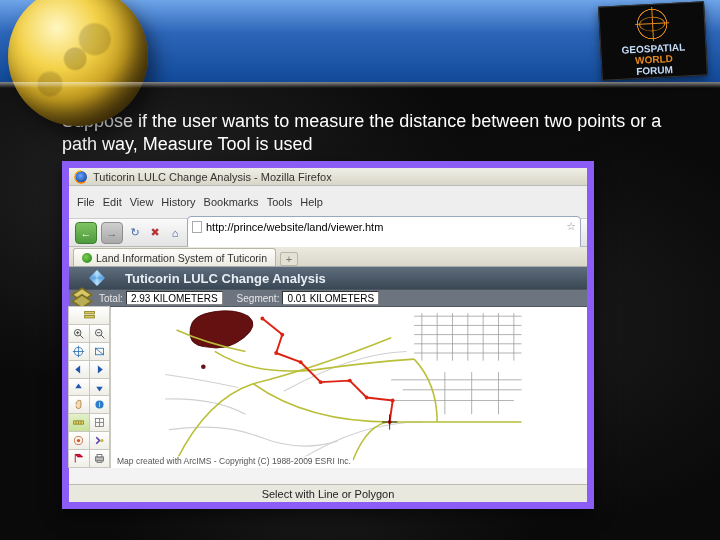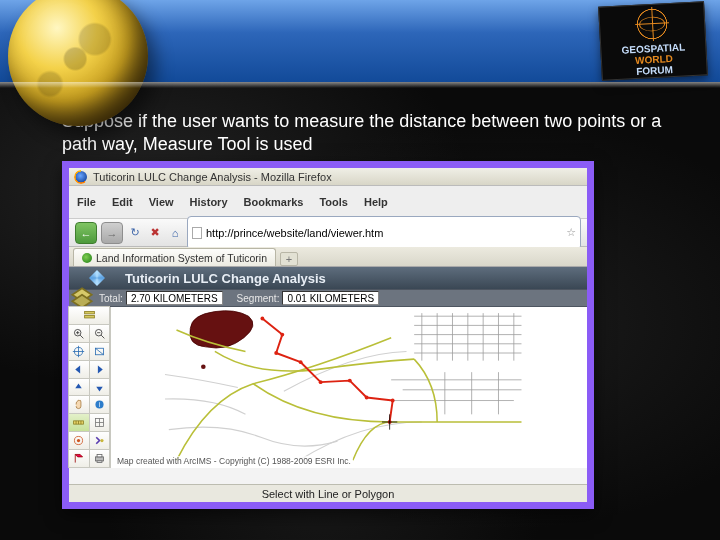--- a/index.html
+++ b/index.html
@@ -91,27 +91,27 @@
     font-size: 11px;
   }
   .titlebar{
     height:18px; background:linear-gradient(#f0efe6,#d8d6c7);
     display:flex; align-items:center; gap:6px; padding:0 6px;
     border-bottom:1px solid #bbb;
   }
   .ff-ico{width:12px;height:12px;border-radius:50%;background:radial-gradient(circle at 45% 40%,#6aa6ff,#1d4fa8 70%);position:relative;}
   .ff-ico::after{content:"";position:absolute;inset:-1px;border-radius:50%;background:conic-gradient(from 140deg,#ff7a00,#ffb300 60%,transparent 62%); -webkit-mask:radial-gradient(circle at 50% 50%, transparent 55%, #000 56%);}
   .titlebar .ttl{color:#333;}
-  .menubar{height:16px; background:#eee; display:flex; gap:16px; padding:16px 8px; align-items:center; border-bottom:1px solid #ccc;font-weight:bold;}
+  .menubar{height:16px; background:#eee; display:flex; gap:8px; padding:16px 8px; align-items:center; border-bottom:1px solid #ccc;}
   .menubar span{color:#333;}
   .navbar{height:28px; background:linear-gradient(#fafafa,#e3e3e3); display:flex; align-items:center; gap:4px; padding:0 6px; border-bottom:1px solid #bbb;}
   .navbtn{width:22px;height:22px;border-radius:4px;background:linear-gradient(#7fc463,#4d9a3c);display:flex;align-items:center;justify-content:center;color:#fff;font-weight:bold;border:1px solid #3f7d2f; cursor:pointer;}
   .navbtn.fwd{background:linear-gradient(#cfcfcf,#a9a9a9);border-color:#8e8e8e;color:#666;}
   .navico{width:16px;height:16px;display:flex;align-items:center;justify-content:center;color:#3a63a8;cursor:pointer;}
-  .addr{flex:1;height:20px;background:#fff;border:1px solid #9aa8bf;border-radius:4px;display:flex;align-items:center;padding:16px 4px;gap:4px;}
+  .addr{flex:1;height:20px;background:#fff;border:1px solid #9aa8bf;border-radius:4px;display:flex;align-items:flex-end;padding:16px 4px;gap:4px;}
   .addr input{flex:1;border:0;outline:0;font-size:11px;background:transparent;}
   .star{color:#999;}
   .tabstrip{height:20px;background:linear-gradient(#eceadf,#d9d7ca);display:flex;align-items:flex-end;padding-left:4px;border-bottom:1px solid #aaa;}
   .tab{height:18px;background:linear-gradient(#fdfdfb,#ecebe1);border:1px solid #b8b6a6;border-bottom:0;border-radius:3px 3px 0 0;display:flex;align-items:center;gap:4px;padding:0 8px;font-size:10.5px;color:#333;}
   .tab .leaf{width:10px;height:10px;background:radial-gradient(circle at 40% 40%,#7fce52,#2e8b1e 80%);border-radius:50%;}
   .addtab{width:18px;height:14px;margin-left:4px;background:#e2e1d3;border:1px solid #b8b6a6;border-radius:2px;display:flex;align-items:center;justify-content:center;color:#777;cursor:pointer;}
   .app-header{
     height:22px;background:linear-gradient(#5e6d7d,#3a4754);display:flex;align-items:center;gap:20px;padding:0 20px;color:#e8eef5;font-weight:bold;font-size:13px;
   }
   .app-header .gem{width:16px;height:16px;background:conic-gradient(#b3e0ff,#5aa0e0,#b3e0ff,#5aa0e0,#b3e0ff);clip-path:polygon(50% 0,100% 50%,50% 100%,0 50%);}
@@ -183,21 +183,21 @@
     <span>Tuticorin LULC Change Analysis</span>
   </div>
   <div class="statusbands">
     <div class="ico">
       <svg viewBox="0 0 16 16">
           <polygon points="8,2 14,6 8,10 2,6" fill="#d7c96a" stroke="#7d6f20"></polygon>
           <polygon points="8,6 14,10 8,14 2,10" fill="#b9ad55" stroke="#7d6f20"></polygon>
         </svg>
     </div>
     <span class="lbl">Total:</span>
-    <span class="val">2.70 KILOMETERS</span>
+    <span class="val">2.93 KILOMETERS</span>
     <span class="lbl">Segment:</span>
     <span class="val">0.01 KILOMETERS</span>
   </div>
   <div class="workarea">
     <div class="toolbox">
       <div class="toolrow">
           <div class="tool wide">
             <svg viewBox="0 0 16 16">
               <rect x="2" y="3" width="12" height="3" fill="#d6c95f" stroke="#8a7d20"></rect>
               <rect x="2" y="8" width="12" height="3" fill="#d6c95f" stroke="#8a7d20"></rect>

